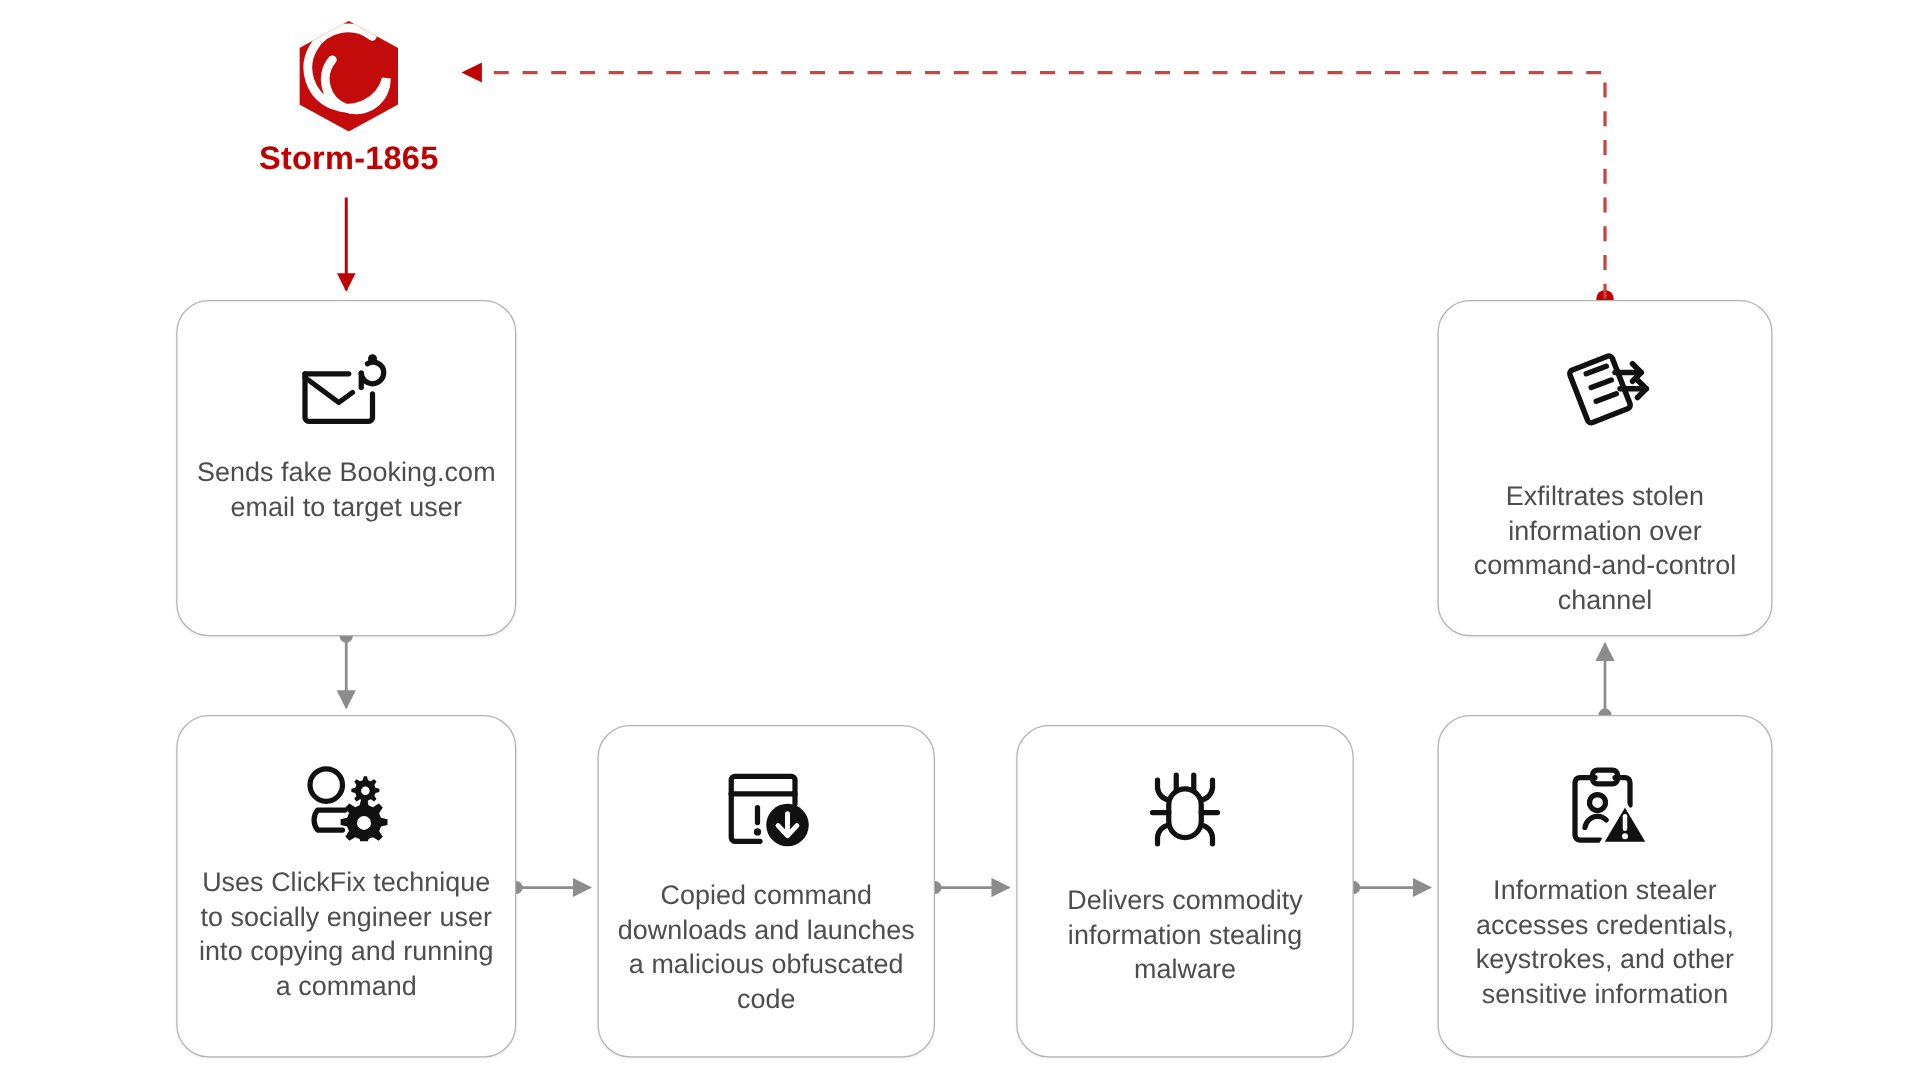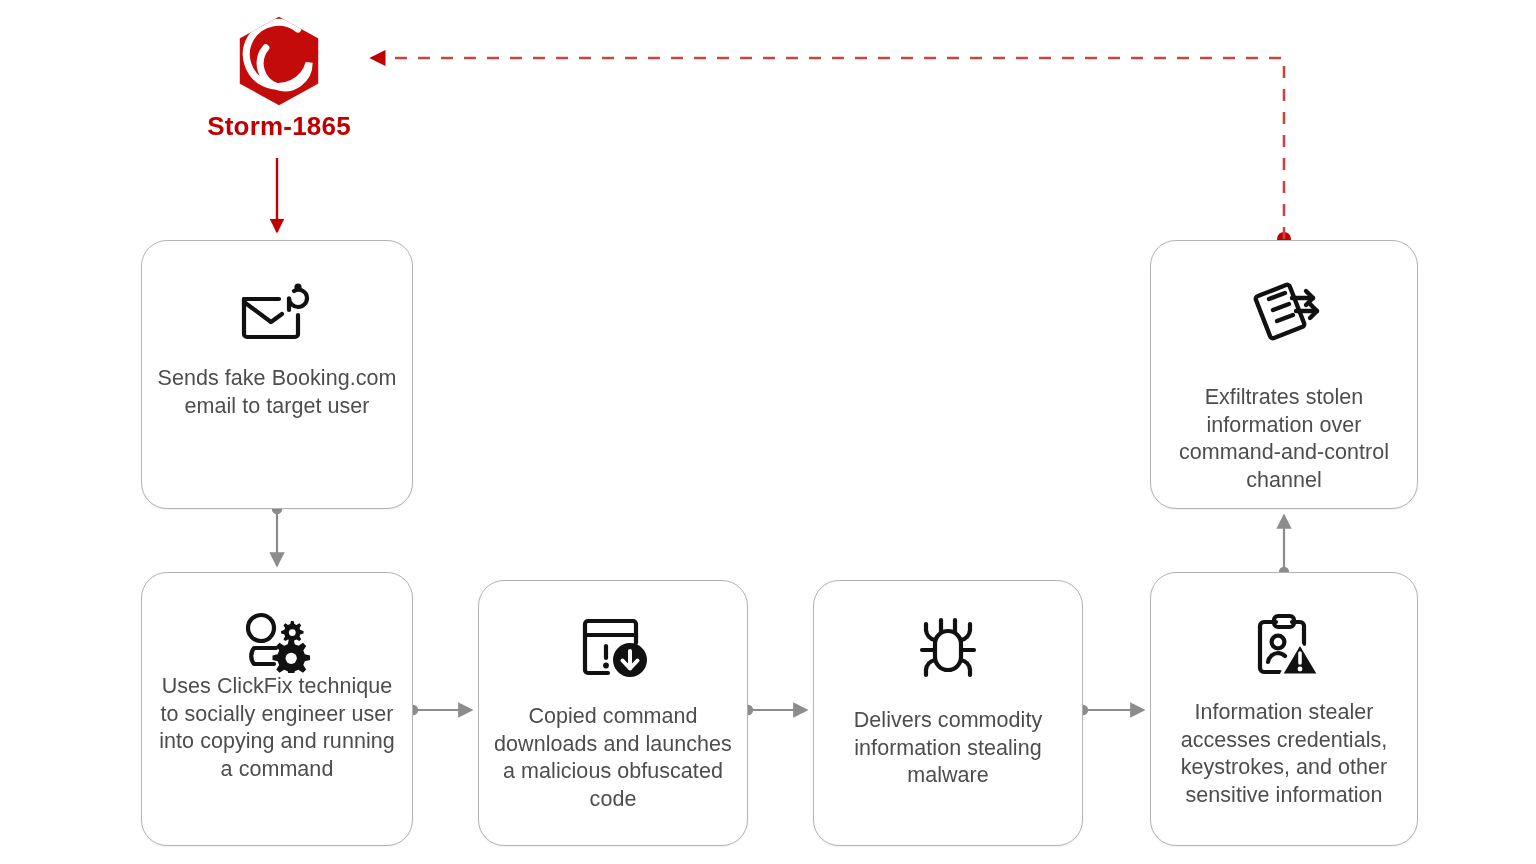--- a/index.html
+++ b/index.html
@@ -82,21 +82,21 @@
   #node-email       { left: 141px;  top: 240px; width: 272px; height: 269px; }
   #node-clickfix    { left: 141px;  top: 572px; width: 272px; height: 274px; }
   #node-download    { left: 478px;  top: 580px; width: 270px; height: 266px; }
   #node-malware     { left: 813px;  top: 580px; width: 270px; height: 266px; }
   #node-stealer     { left: 1150px; top: 572px; width: 268px; height: 274px; align-items: flex-end; }
   #node-exfil       { left: 1150px; top: 240px; width: 268px; height: 269px; gap: 19px; }
 
   #node-email .node-icon    { margin-top: 40px; }
   #node-email .node-text    { margin-top: 22px; }
   #node-clickfix .node-icon { margin-top: 38px; }
-  #node-clickfix .node-text { }
+  #node-clickfix .node-text { margin-top: 20px; }
   #node-download .node-icon { margin-top: 32px; }
   #node-download .node-text { margin-top: 22px; }
   #node-malware .node-icon  { margin-top: 32px; }
   #node-malware .node-text  { margin-top: 28px; }
   #node-stealer .node-icon  { margin-top: 38px; }
   #node-stealer .node-text  { margin-top: 20px; }
   #node-exfil .node-icon    { margin-top: 38px; }
   #node-exfil .node-text    { margin-top: 22px; }
 </style>
 </head>

